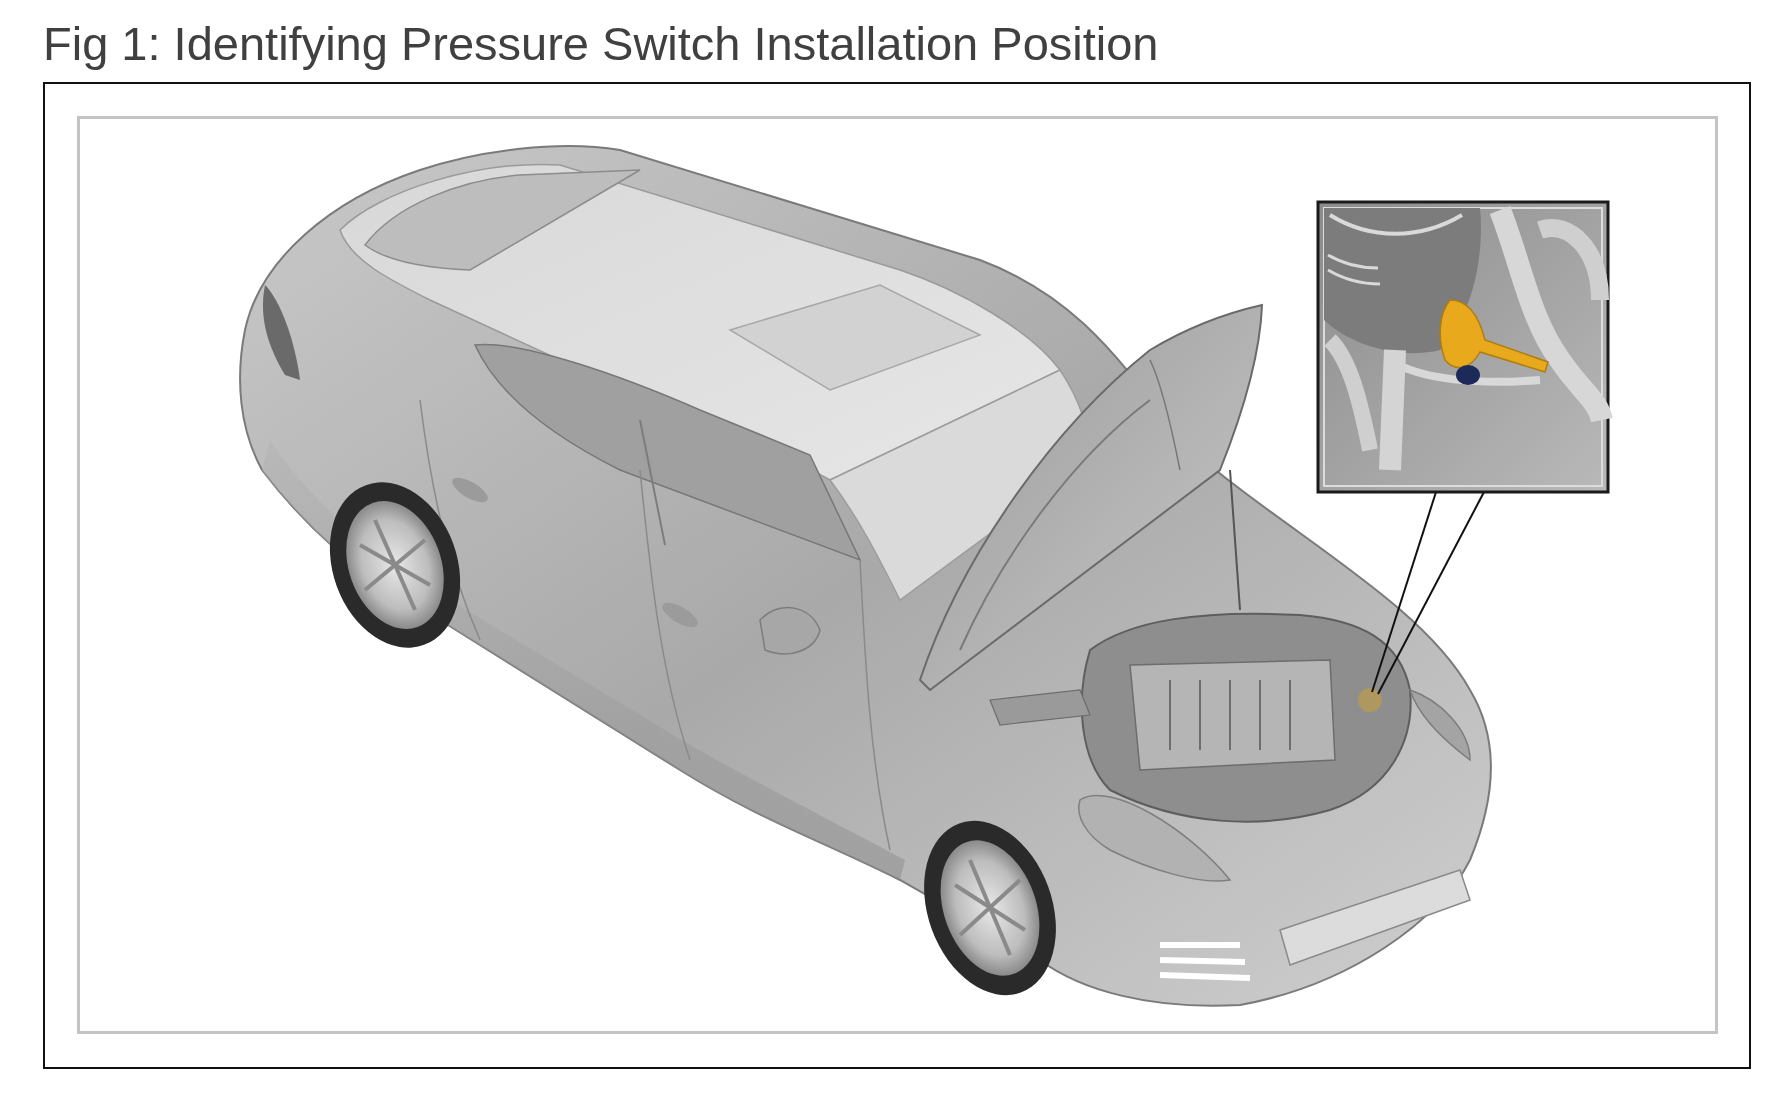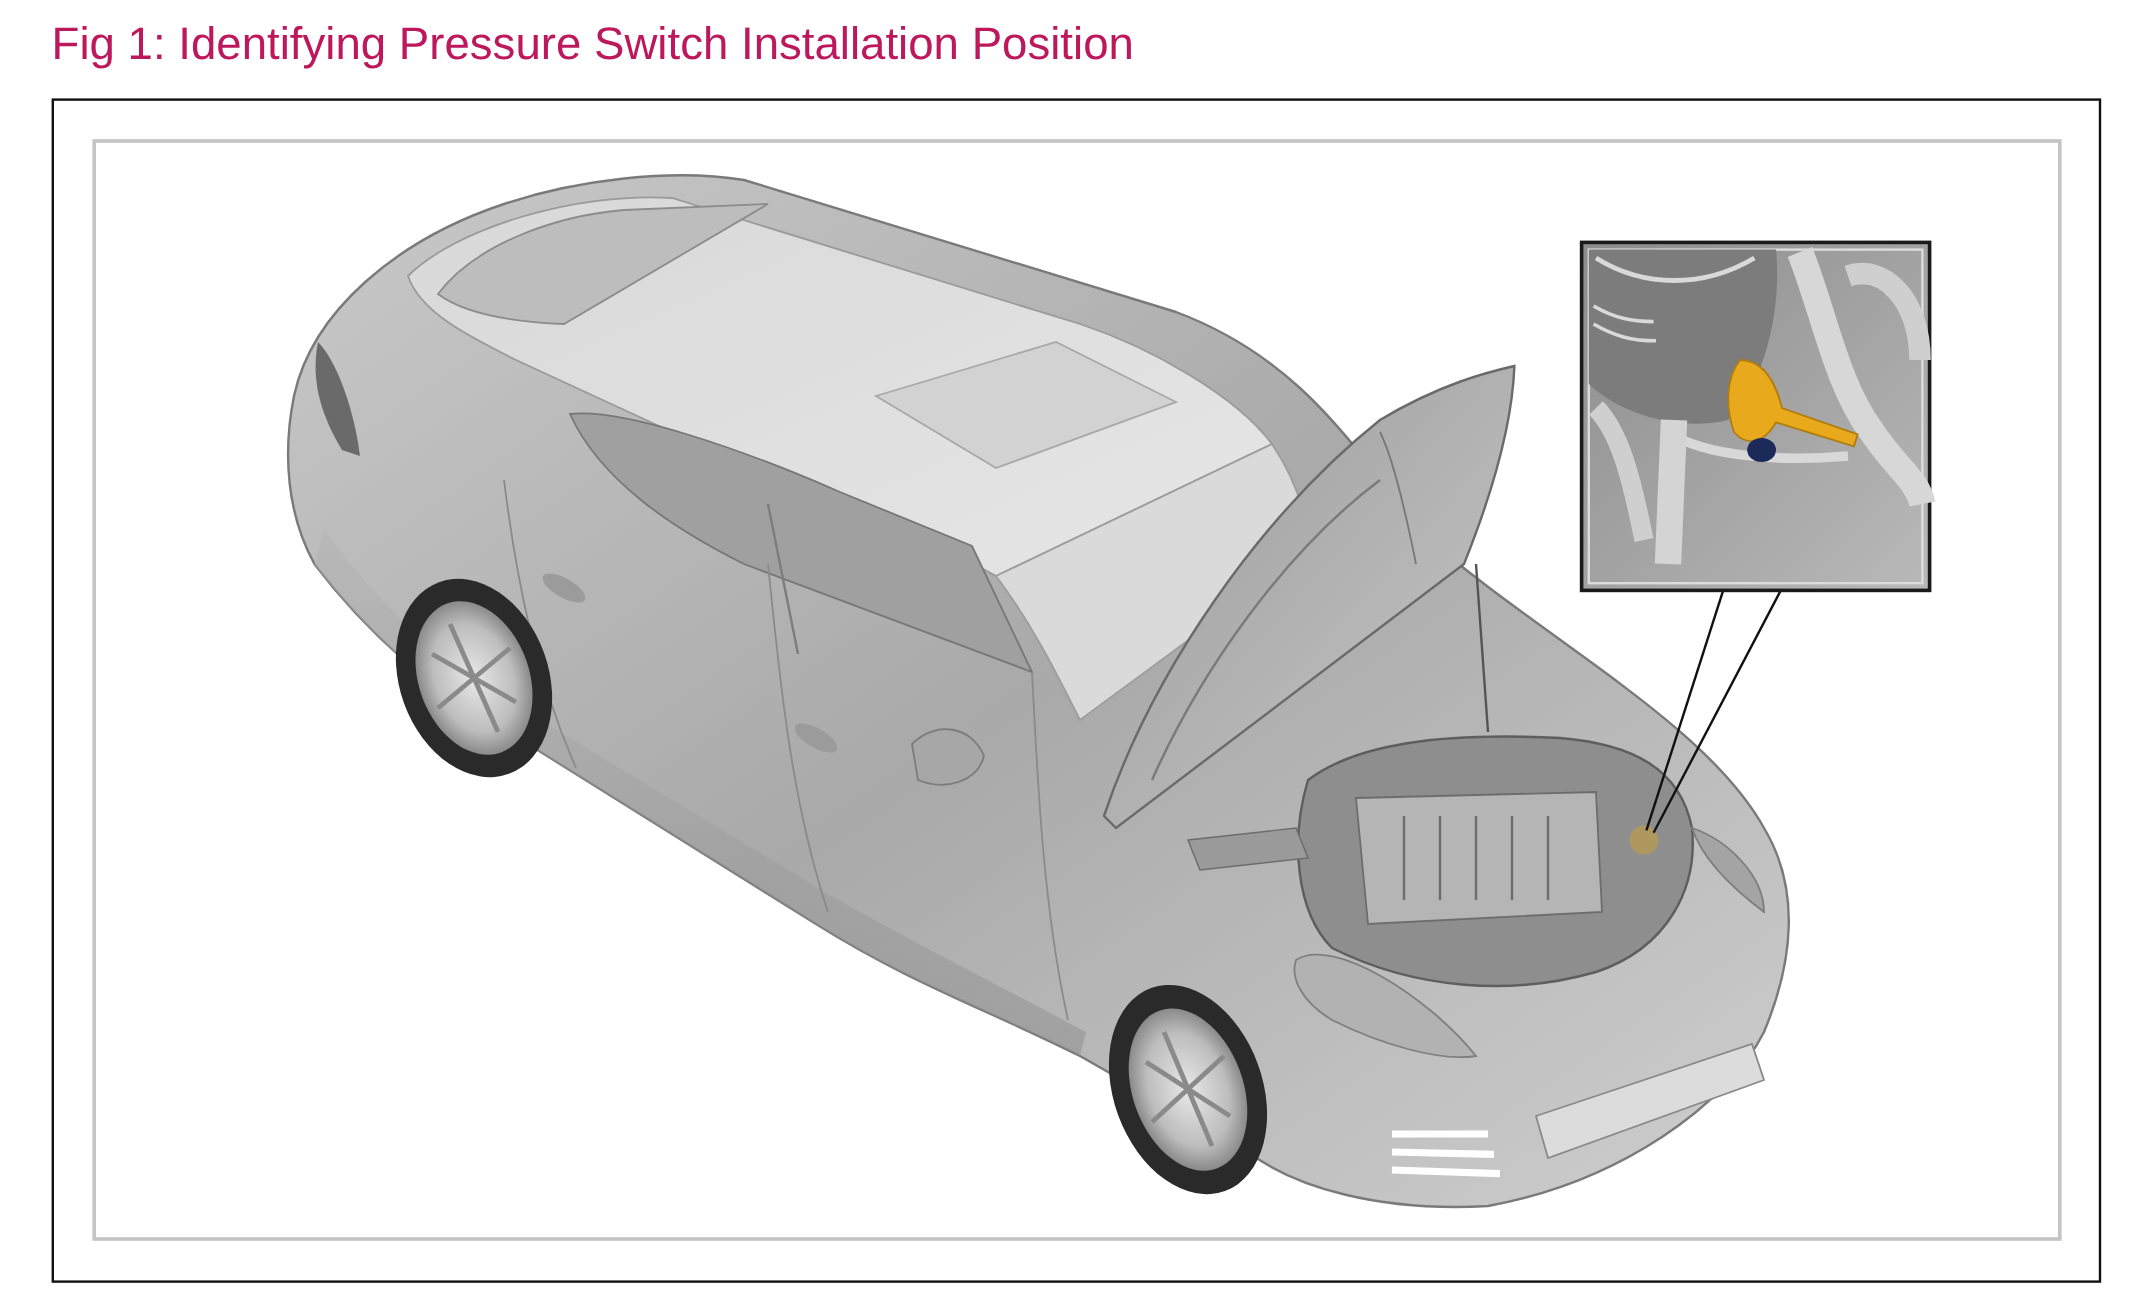--- a/index.html
+++ b/index.html
@@ -1,17 +1,17 @@
 <!DOCTYPE html>
 <html><head>
 <meta charset="utf-8">
 <style>
   html, body { margin:0; padding:0; background:#ffffff; }
   body { width:1784px; height:1094px; position:relative; overflow:hidden; font-family:"Liberation Sans", sans-serif; }
-  .fig-title { position:absolute; left:43px; top:16px; font-size:38px; color:#be185d; letter-spacing:0px; white-space:nowrap; }
+  .fig-title { position:absolute; left:43px; top:16px; font-size:47px; color:#404040; letter-spacing:0px; white-space:nowrap; }
   .outer-frame { position:absolute; left:43px; top:82px; width:1708px; height:987px; border:2px solid #111; box-sizing:border-box; background:#fff; }
   .inner-frame { position:absolute; left:77px; top:116px; width:1641px; height:918px; border:3px solid #c4c4c4; box-sizing:border-box; background:#fff; }
   svg.illus { position:absolute; left:0; top:0; }
 </style>
 </head>
 <body>
 
 <div class="fig-title">Fig 1: Identifying Pressure Switch Installation Position</div>
 
 <div class="outer-frame"></div>

